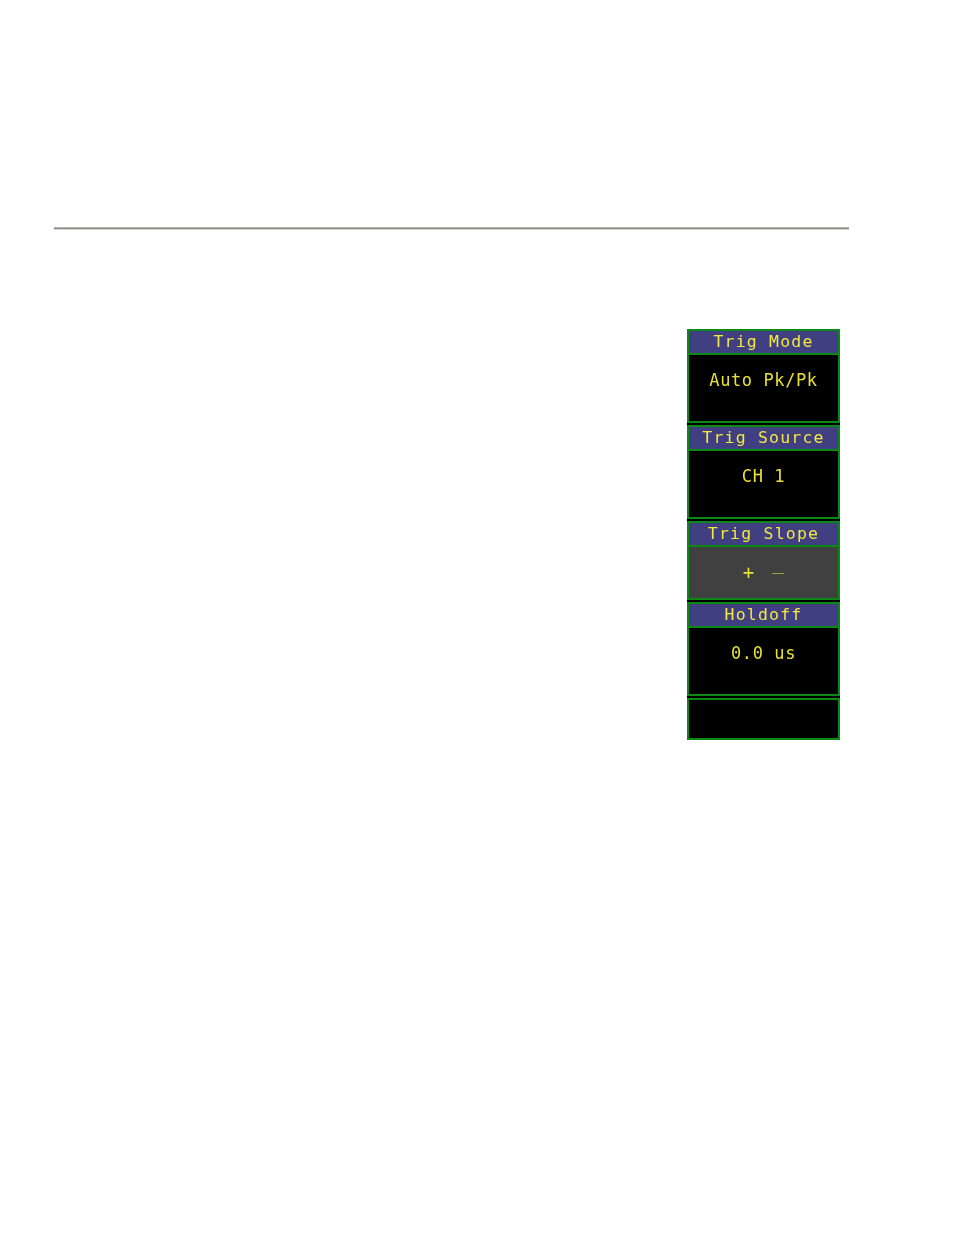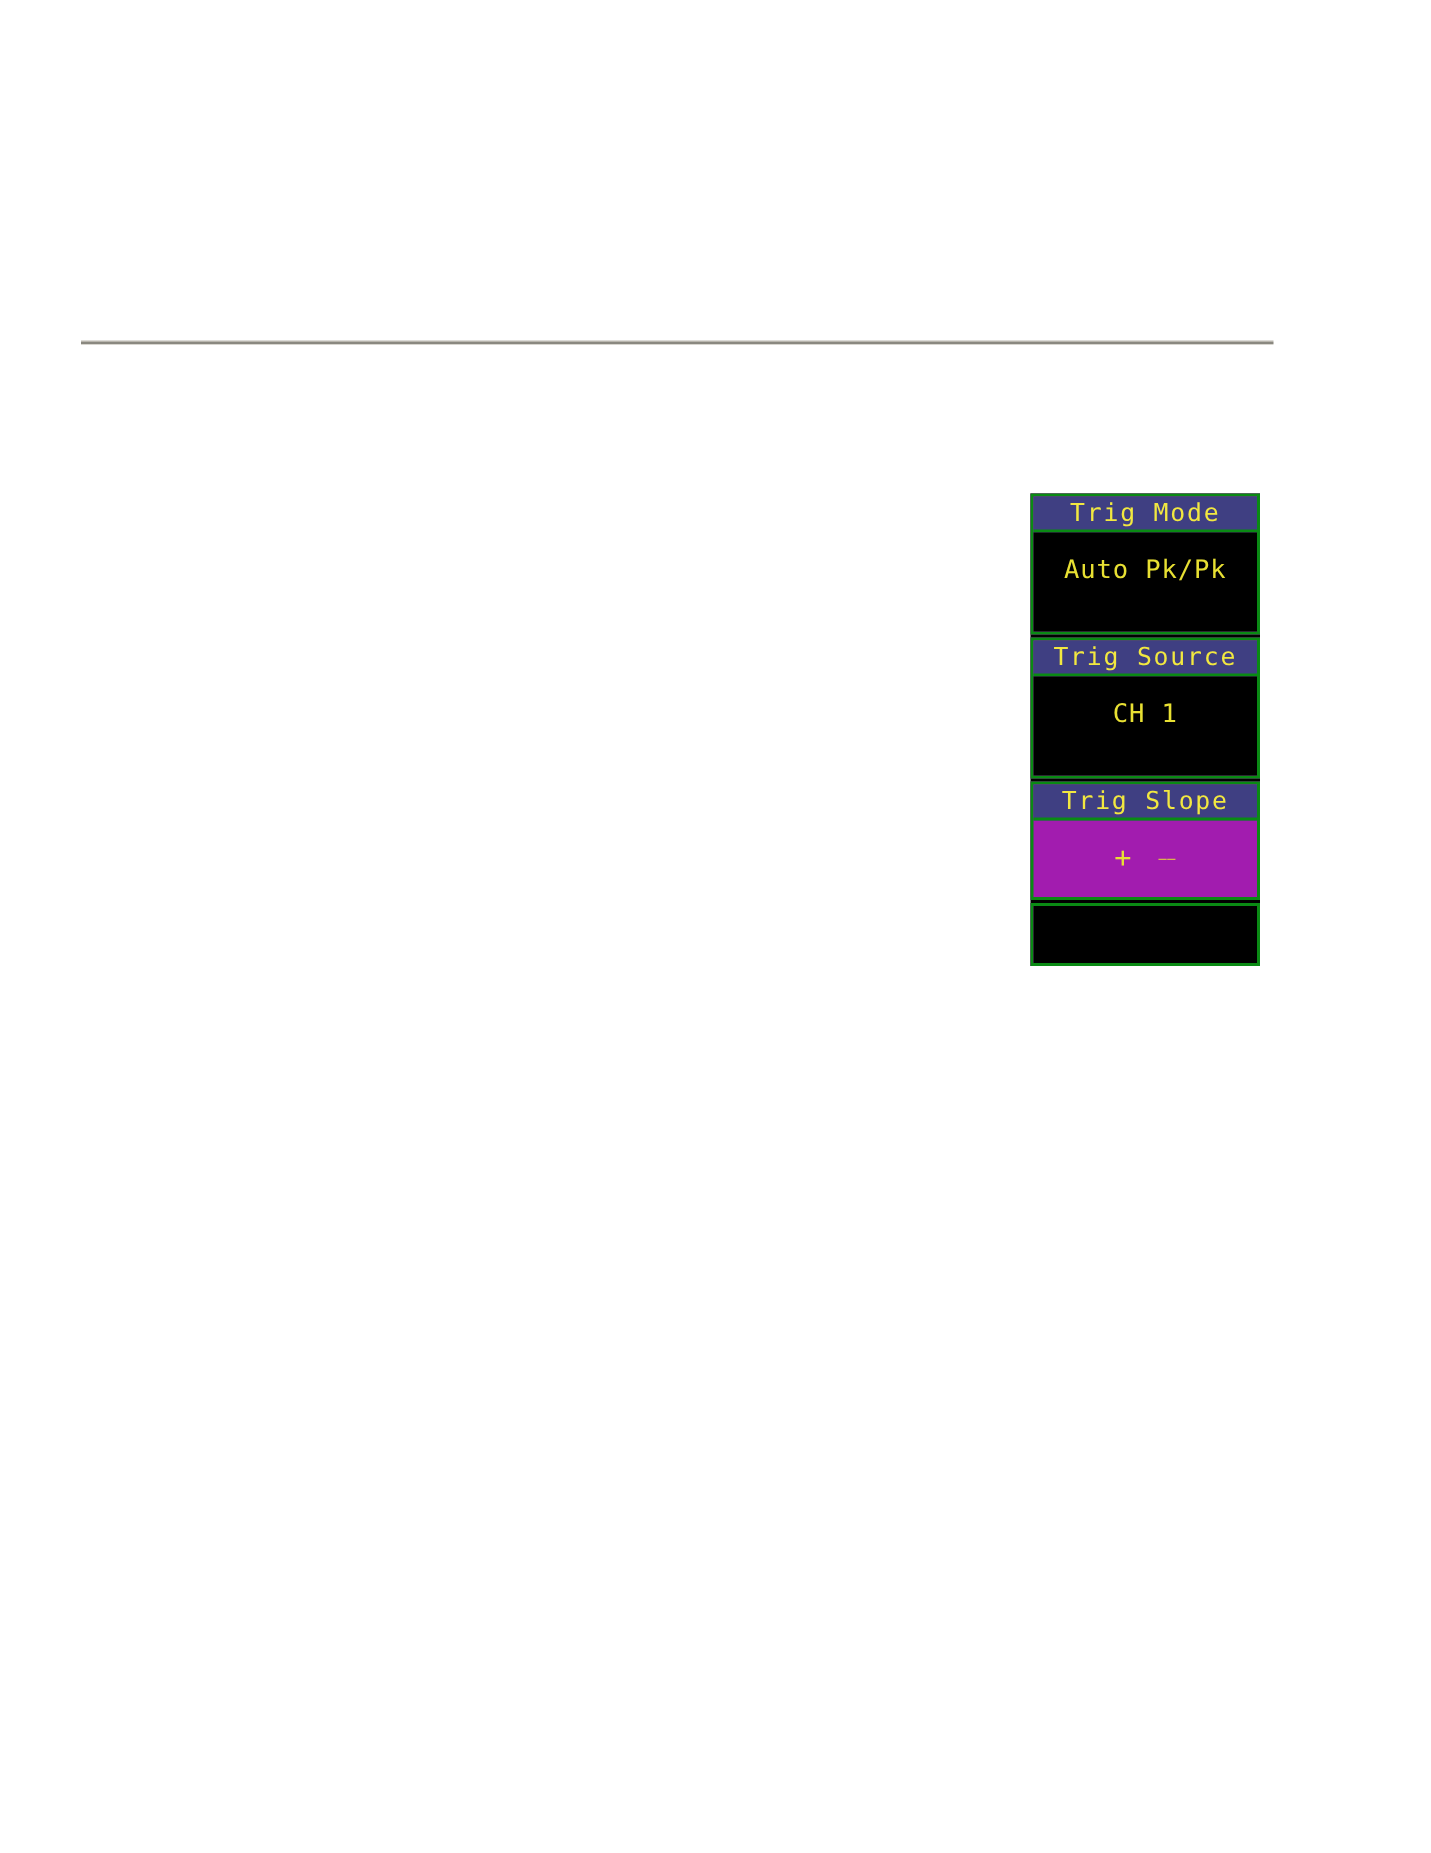--- a/index.html
+++ b/index.html
@@ -38,21 +38,21 @@
     background: #000000;
     padding: 0;
     box-sizing: border-box;
   }
 
   .menu-section {
     position: relative;
     margin: 0;
     padding: 0;
     box-sizing: border-box;
-    background: #a21caf;
+    background: #404040;
     border: 2px solid #0a8a14;
     border-top-width: 2px;
     border-bottom-width: 2px;
     margin-bottom: 2px;
   }
   .menu-section.selected {
     border-color: #c9c9c4;
   }
 
   .section-header {
@@ -137,19 +137,23 @@
 
 
   <div class="menu-section">
     <div class="section-header">Trig Slope</div>
     <div class="slope-row">
       <span class="slope-glyph">+</span>
       <span class="slope-glyph tiny">––</span>
     </div>
   </div>
 
+  <div class="menu-section">
+    <div class="section-header">Holdoff</div>
+    <div class="section-value">0.0 us</div>
+  </div>
 
 
   <div class="menu-section empty">
     <div class="section-value"></div>
   </div>
 
 </div>
 
 </body></html>

